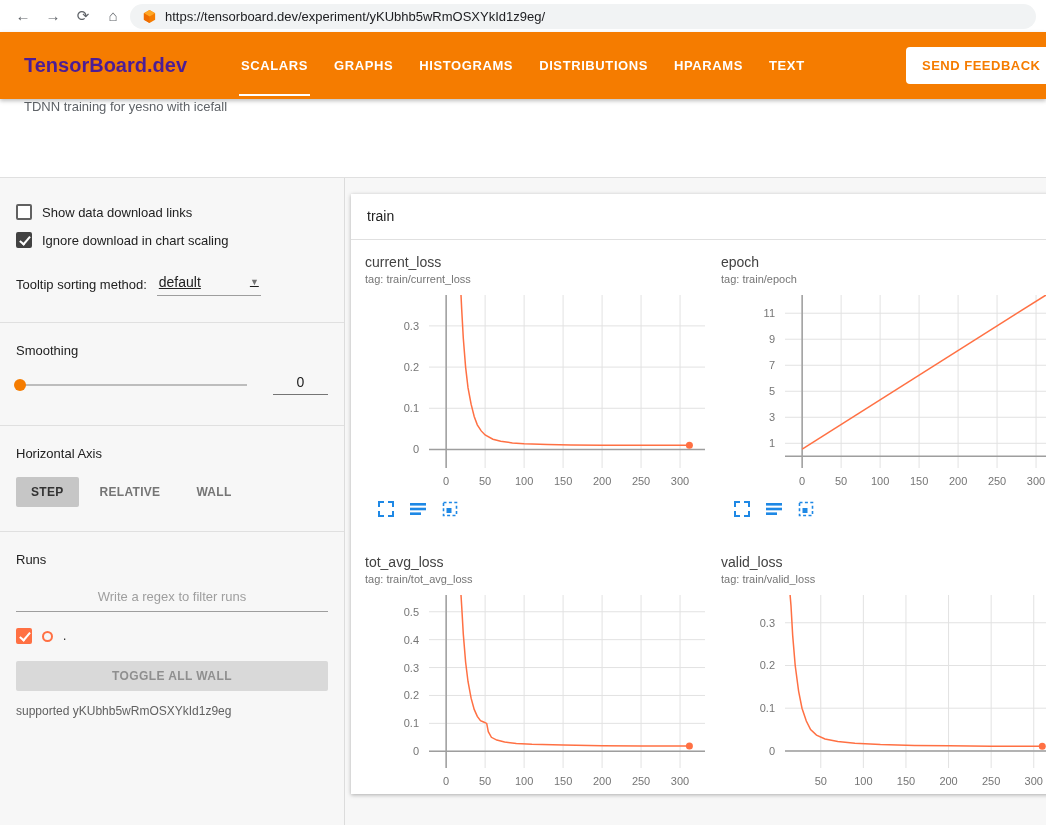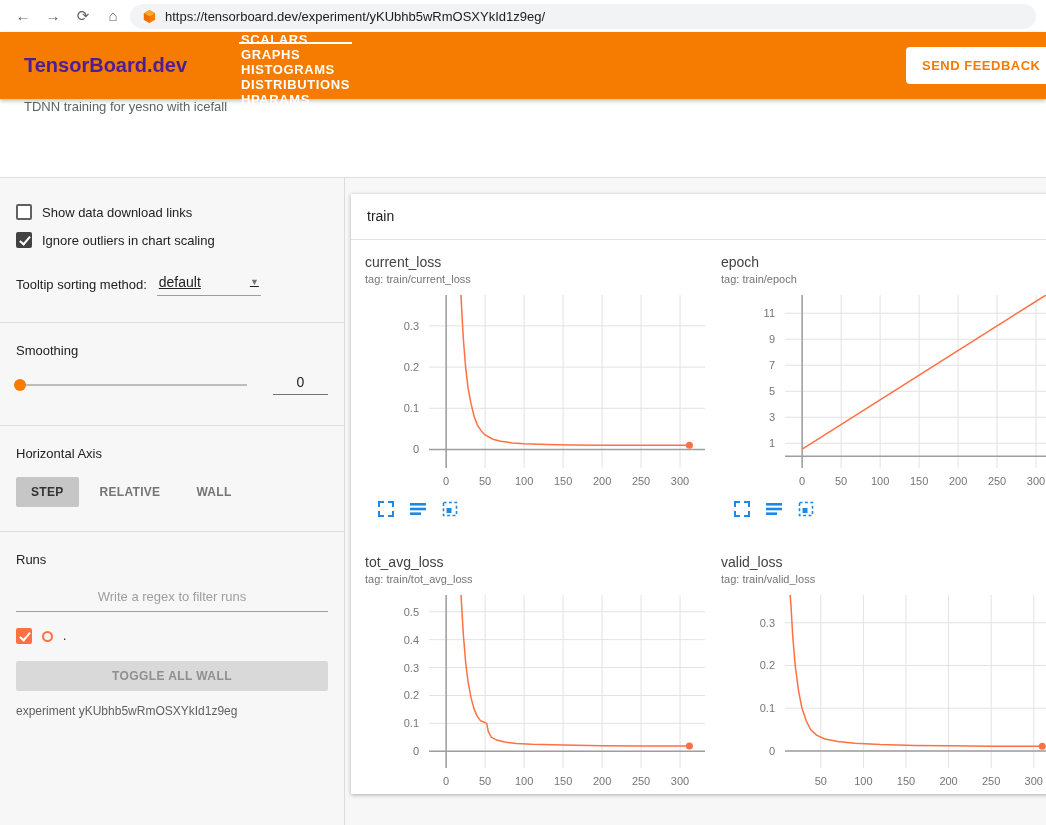--- a/index.html
+++ b/index.html
@@ -9,21 +9,21 @@
   
   .browser-bar { height:32px; display:flex; align-items:center; gap:4px; padding:0 10px; background:#fff; }
   .nav-ic { font-size:15px; color:#5f6368; width:26px; text-align:center; cursor:pointer; line-height:32px; }
   .addr { flex:1; height:25px; background:#f1f3f4; border-radius:13px; display:flex; align-items:center; gap:8px; padding:0 12px; cursor:text; }
   .url { font-size:13px; color:#202124; white-space:nowrap; }
 
   
   .tb-header { height:67px; background:#f57c00; display:flex; align-items:center; position:relative;
                padding-left:24px; box-shadow:0 2px 4px rgba(0,0,0,.25); z-index:5; }
   .brand { color:#4c1d95; font-size:20px; font-weight:bold; width:186px; flex-shrink:0; }
-  .tabs { display:flex; height:100%; margin-left:18px;flex-direction:column; }
+  .tabs { display:flex; height:100%; margin-left:18px; }
   .tab { color:#fff; font-size:13px; font-weight:bold; letter-spacing:.6px; padding:0 13px;
          display:flex; align-items:center; position:relative; cursor:pointer; white-space:nowrap; }
   .tab.active::after { content:""; position:absolute; left:11px; right:11px; bottom:3px; height:2px; background:#fff; }
   .feedback { position:absolute; right:-38px; top:15px; height:37px; width:178px; background:#fff; color:#f57c00;
               border:none; border-radius:4px; font-size:13px; font-weight:bold; letter-spacing:.5px;
               font-family:"Liberation Sans",sans-serif; text-align:left; padding-left:16px; cursor:pointer; }
 
   
   .exp-bar { height:78px; background:#fff; display:flex; padding:0 12px 15px 24px; }
   .exp-title { font-size:13px; color:#5f6368; }
@@ -119,21 +119,21 @@
 
 <div class="content">
 
   <aside class="sidebar">
     <div class="cb-row">
       <span class="cb"></span>
       <span class="cb-label">Show data download links</span>
     </div>
     <div class="cb-row">
       <span class="cb checked"></span>
-      <span class="cb-label">Ignore outliers in chart scaling</span>
+      <span class="cb-label">Ignore download in chart scaling</span>
     </div>
 
     <div class="tooltip-row">
       <span class="tooltip-label">Tooltip sorting method:</span>
       <div class="dropdown">
         <span>default</span>
         <span class="caret">▼</span>
       </div>
     </div>
 
@@ -159,21 +159,21 @@
     <div class="divider"></div>
 
     <div class="section-label">Runs</div>
     <input class="runs-input" type="text" placeholder="Write a regex to filter runs" style="">
     <div class="run-row">
       <span class="cb run-checked"></span>
       <span class="run-circle"></span>
       <span class="run-label">.</span>
     </div>
     <button class="toggle-btn">TOGGLE ALL WALL</button>
-    <div class="exp-caption">experiment yKUbhb5wRmOSXYkId1z9eg</div>
+    <div class="exp-caption">supported yKUbhb5wRmOSXYkId1z9eg</div>
   </aside>
 
   <section class="main">
 
     <div class="card">
       <div class="card-header">train</div>
       <div class="chart-grid">
   <div class="chart-card">
     <div class="chart-title">current_loss</div>
     <div class="chart-tag">tag: train/current_loss</div>

